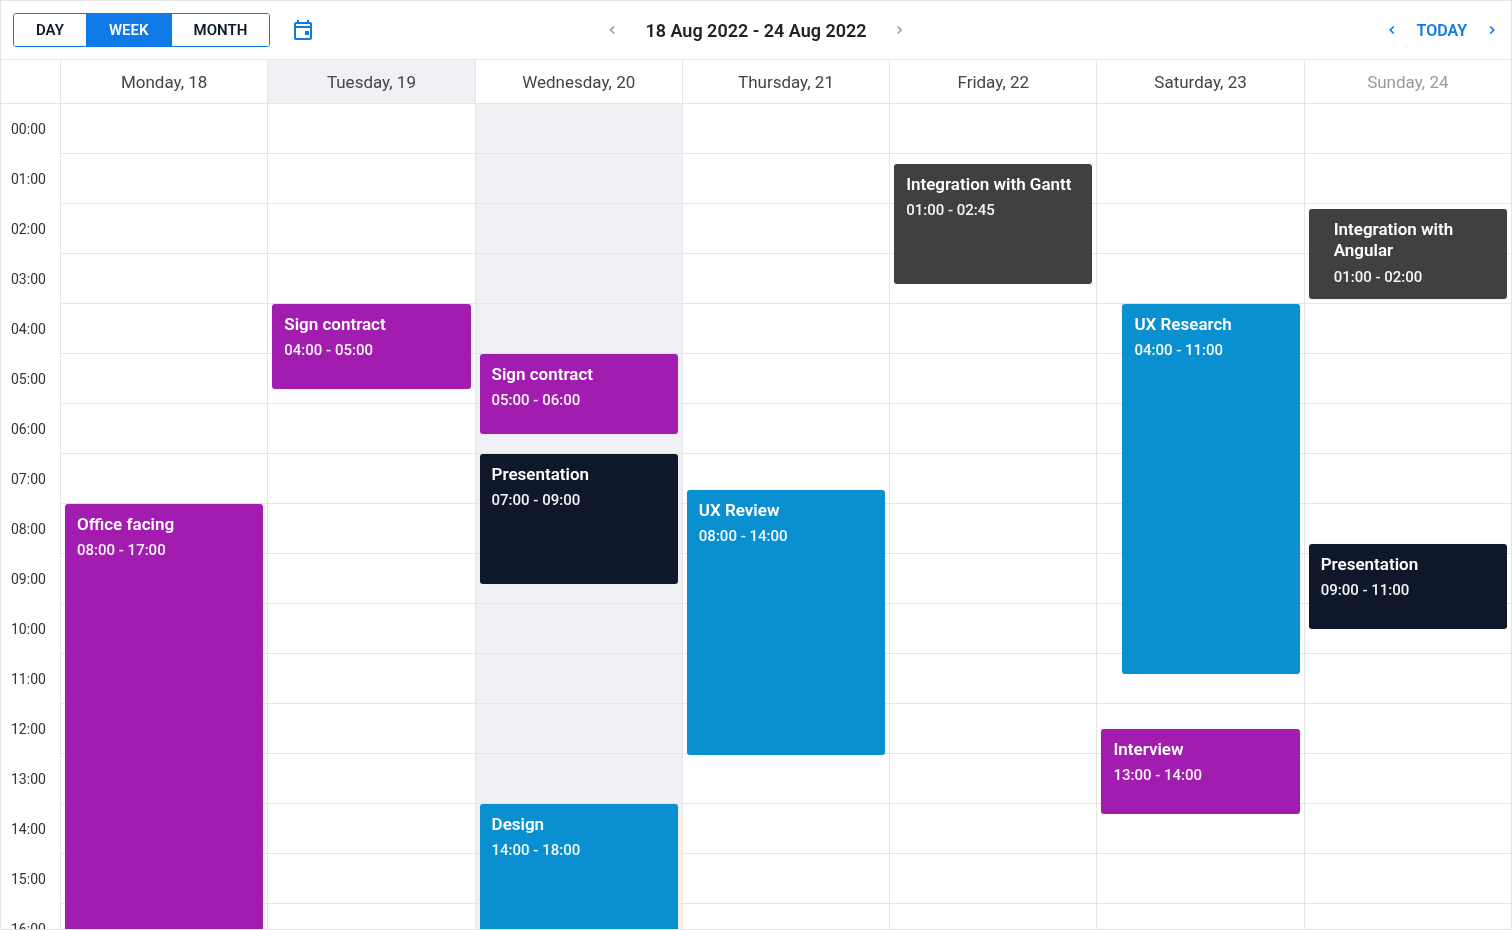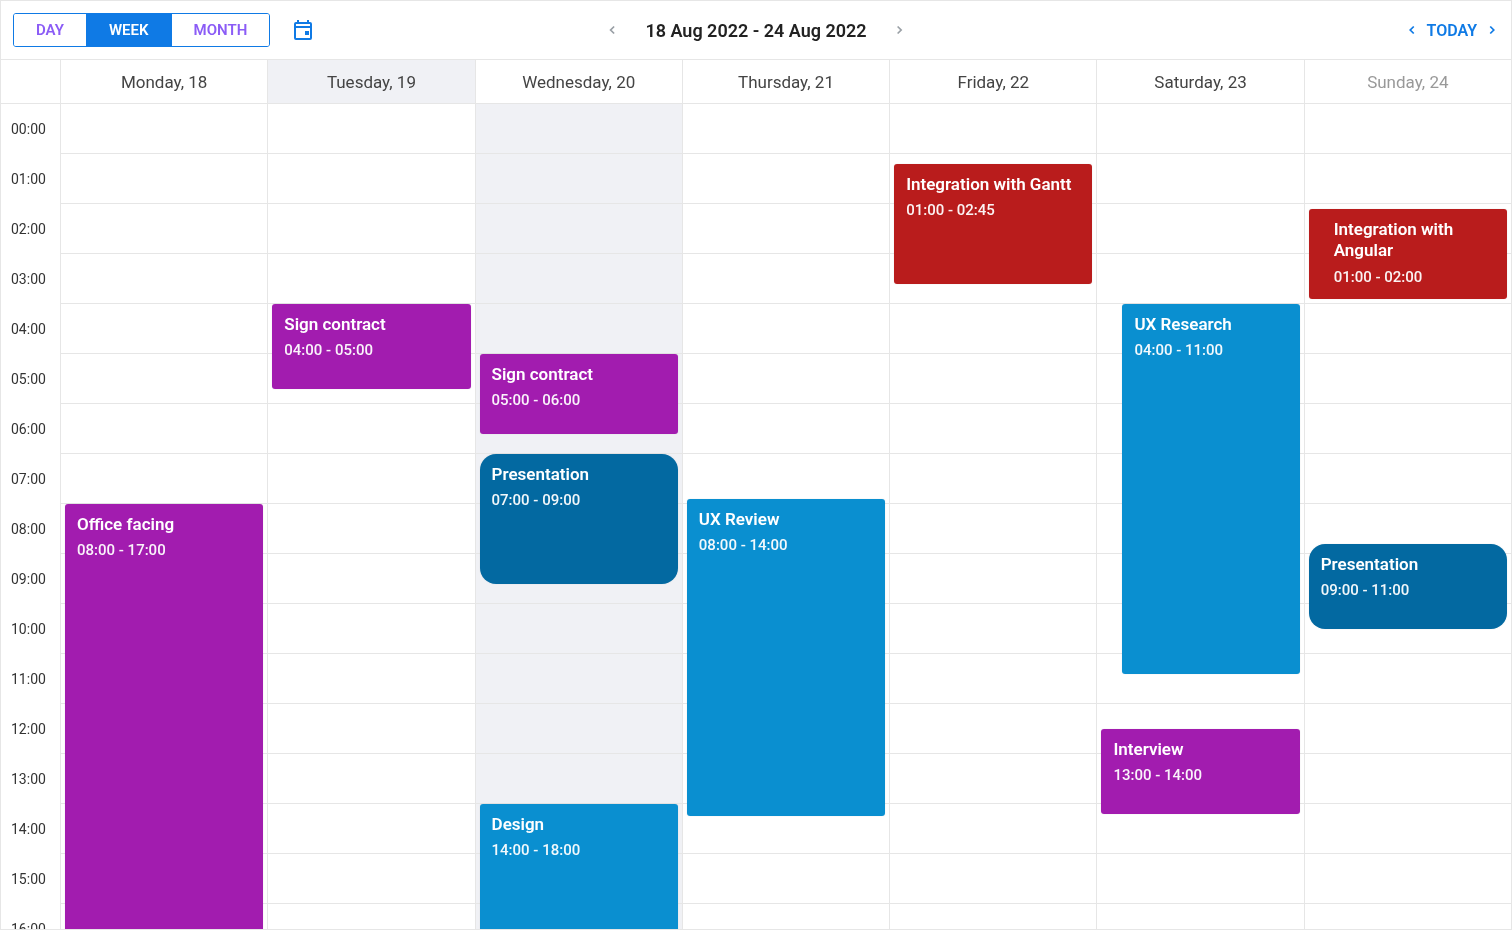--- a/index.html
+++ b/index.html
@@ -24,42 +24,42 @@
     display: inline-flex;
     border: 1.5px solid #0f7ae5;
     border-radius: 3px;
     overflow: hidden;
     margin-right: 20px;
   }
   .view-btn {
     padding: 7px 22px;
     font-size: 15px;
     font-weight: 600;
-    color: #8b5cf6;
+    color: #0f172a;
     background: #fff;
     cursor: pointer;
     border-right: 1.5px solid #0f7ae5;
   }
   .view-btn:last-child { border-right: none; }
   .view-btn.active { background: #0f7ae5; color: #fff; }
 
   .cal-icon {
     width: 26px; height: 26px; color: #0f7ae5; cursor: pointer;
     display: inline-flex; align-items: center; justify-content: center;
   }
 
   .range-nav {
     position: absolute; left: 50%; transform: translateX(-50%);
     display: flex; align-items: center; gap: 26px;
   }
   .range-nav .chev { width: 14px; height: 14px; cursor: pointer; display:flex; align-items:center; }
   .range-label { font-size: 18px; font-weight: 600; color: #222; }
 
   .today-nav {
-    margin-left: auto; display: flex; align-items: center; gap: 8px;
+    margin-left: auto; display: flex; align-items: center; gap: 18px;
   }
   .today-nav .chev { width: 14px; height: 14px; cursor: pointer; color:#0f7ae5; display:flex; align-items:center; }
   .today-btn {
     font-size: 16px; font-weight: 600; color:#0f7ae5; cursor:pointer;
   }
 
   
   .day-header-row {
     display: flex; height: 44px; border-left:1px solid #e6e6e6; border-right:1px solid #e6e6e6; border-bottom:1px solid #e6e6e6;
   }
@@ -94,23 +94,23 @@
   
   .event {
     position:absolute; left:4px; right:4px;
     border-radius:3px; padding:10px 12px;
     color:#fff; cursor:pointer; overflow:hidden;
     box-shadow: 0 0 0 1px rgba(0,0,0,0.02);
   }
   .event .title { font-size:17px; font-weight:600; margin-bottom:6px; line-height:1.25; }
   .event .time  { font-size:15px; font-weight:500; opacity:0.95; }
   .purple { background:#a21caf; }
-  .green  { background:#0369a1;border-radius:16px; }
+  .green  { background:#0f172a; }
   .blue   { background:#0a8fd0; }
-  .orange { background:#b91c1c; }
+  .orange { background:#404040; }
 
   
   .grid-body::-webkit-scrollbar { width:0; }
 
   svg { display:block; }
 </style>
 </head>
 <body>
 
 <div class="calendar">
@@ -279,21 +279,21 @@
             <div class="hour-cell"></div>
             <div class="hour-cell"></div>
             <div class="hour-cell"></div>
             <div class="hour-cell"></div>
             <div class="hour-cell"></div>
             <div class="hour-cell"></div>
             <div class="hour-cell"></div>
             <div class="hour-cell"></div>
             <div class="hour-cell"></div>
             <div class="hour-cell"></div>
-            <div class="event blue" style="top: 395px; height: 317px;">
+            <div class="event blue" style="top: 386px; height: 265px;">
               <div class="title">UX Review</div>
               <div class="time">08:00 - 14:00</div>
             </div>
           </div>
           <div class="day-col">
             <div class="hour-cell"></div>
             <div class="hour-cell"></div>
             <div class="hour-cell"></div>
             <div class="hour-cell"></div>
             <div class="hour-cell"></div>

